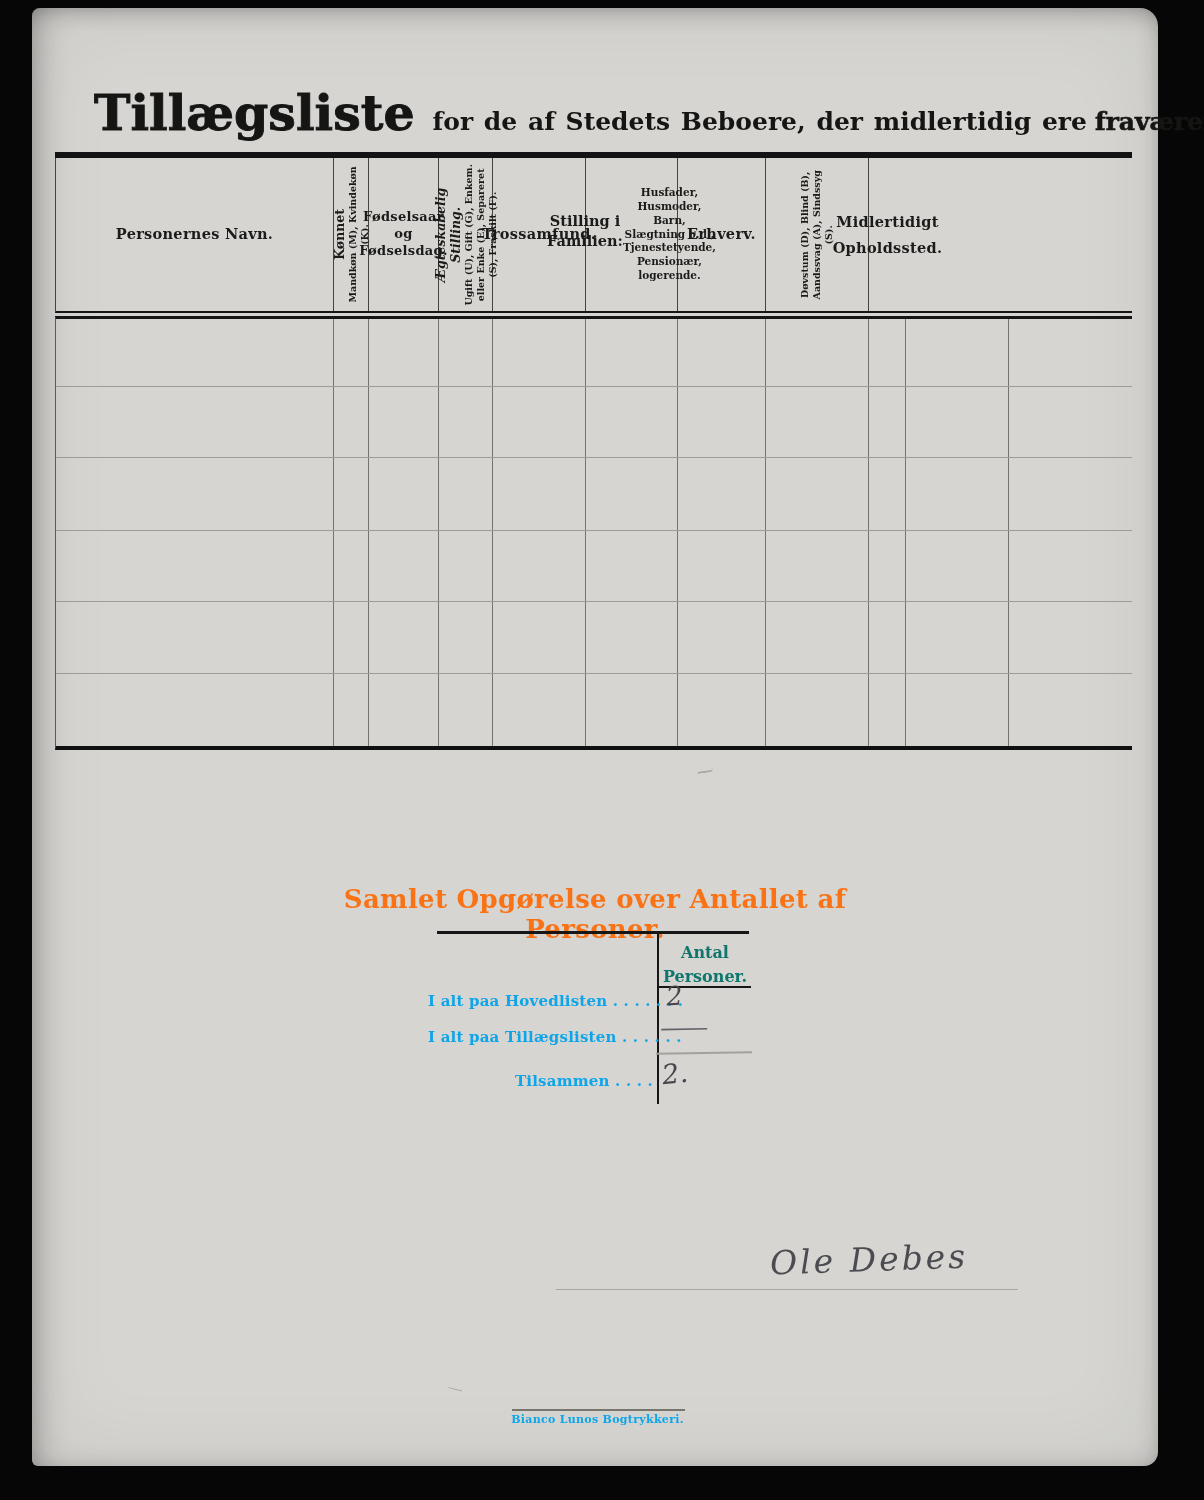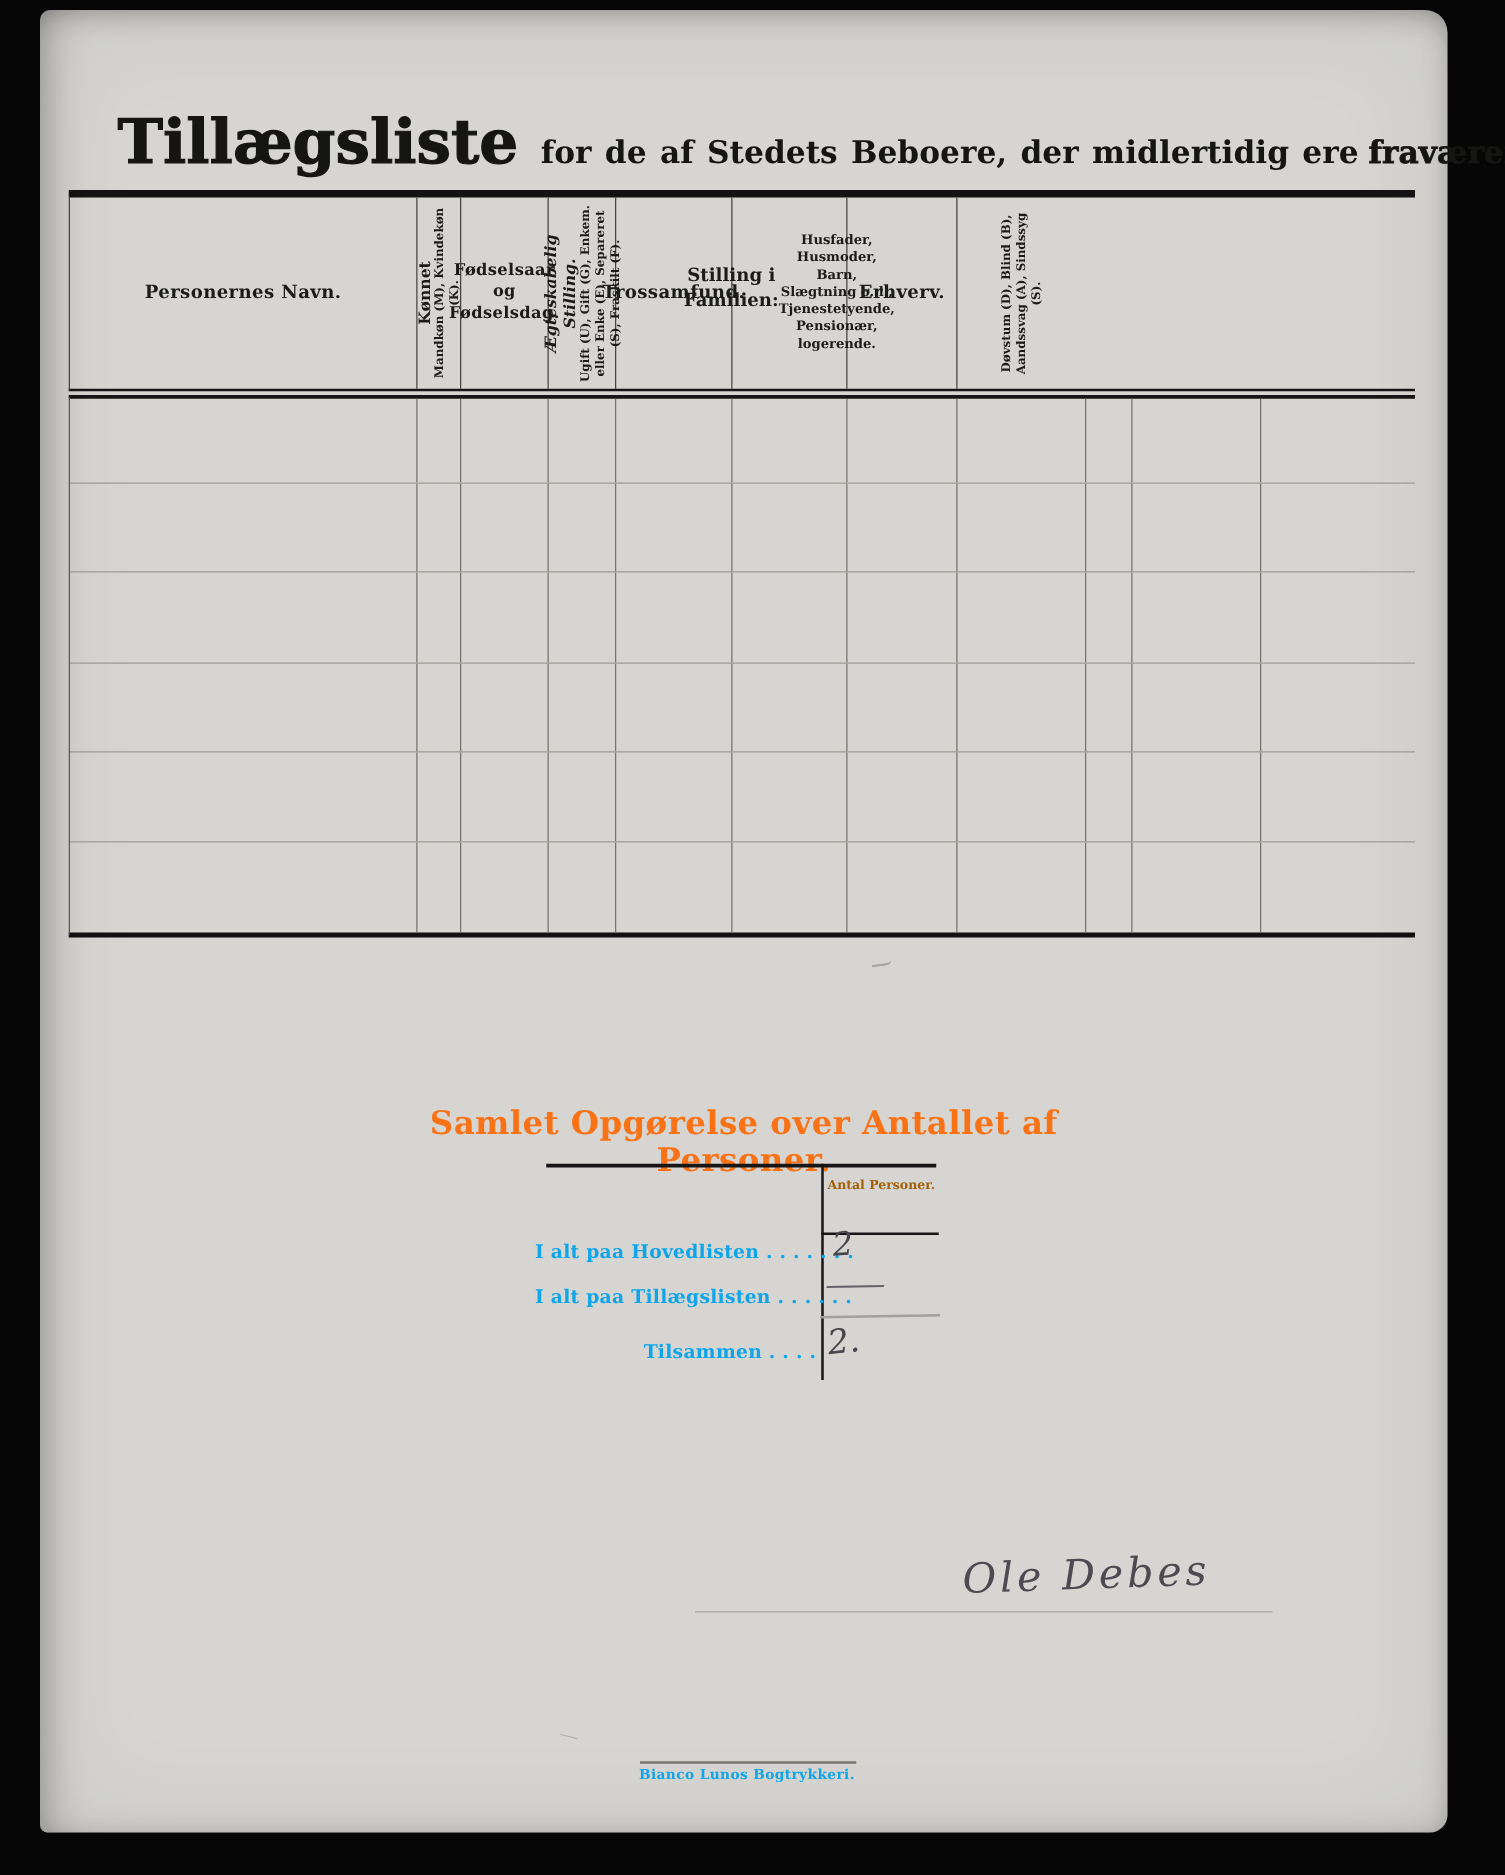--- a/index.html
+++ b/index.html
@@ -73,21 +73,21 @@
   .tcell { border-right:1px solid #74746f; } .tcell:last-child{ border-right:none; }
 
   
   .summary-title {
     position:absolute; left:300px; top:884px; width:590px; text-align:center;
     font-size:26px; font-weight:700; color:#f97316; letter-spacing:.3px;
   }
   .ct-topline { position:absolute; left:437px; top:931px; width:312px; height:3px; background:#161616; }
   .ct-vline   { position:absolute; left:657px; top:931px; width:2px;  height:173px; background:#161616; }
   .ct-head    { position:absolute; left:659px; top:941px; width:92px; text-align:center;
-                font-size:10px; font-weight:700; line-height:1.5; color:#a16207; }
+                font-size:16px; font-weight:700; line-height:1.5; color:#0f766e; }
   .ct-subline { position:absolute; left:657px; top:986px; width:94px; height:2px; background:#161616; }
   .sum-label  { position:absolute; font-size:15px; font-weight:700; color:#0ea5e9; letter-spacing:.2px; }
   .sl0 { left:428px; top:992px; }
   .sl1 { left:428px; top:1028px; }
   .sl2 { left:428px; top:1072px; width:225px; text-align:right; }
   .hand { position:absolute; font-style:italic; color:#46464c; }
   .hv0 { left:666px; top:981px;  font-size:26px; transform:rotate(-4deg); }
   .hv1 { left:659px; top:1014px; font-size:24px; color:#63636a;
          transform:scaleX(2.1) rotate(-2deg); transform-origin:left center; }
   .hv1-line { position:absolute; left:656px; top:1052px; width:96px; height:1.5px;
@@ -158,20 +158,23 @@
         <div class="h-sub">Husfader, Husmoder, Barn, Slægtning o. l., Tjenestetyende, Pensionær, logerende.</div>
       </div>
       <div class="hc c7">
         <div class="h-label">Erhverv.</div>
       </div>
       <div class="hc c8">
         <div class="vrot">
           <div class="v-sub">Døvstum (D), Blind (B), Aandssvag (A), Sindssyg (S).</div>
         </div>
       </div>
+      <div class="hc c9">
+        <div class="h-label">Midlertidigt Opholdssted.</div>
+      </div>
     </div>
     <div class="tbody">
         <div class="trow">
           <div class="tcell"></div>
           <div class="tcell"></div>
           <div class="tcell"></div>
           <div class="tcell"></div>
           <div class="tcell"></div>
           <div class="tcell"></div>
           <div class="tcell"></div>

